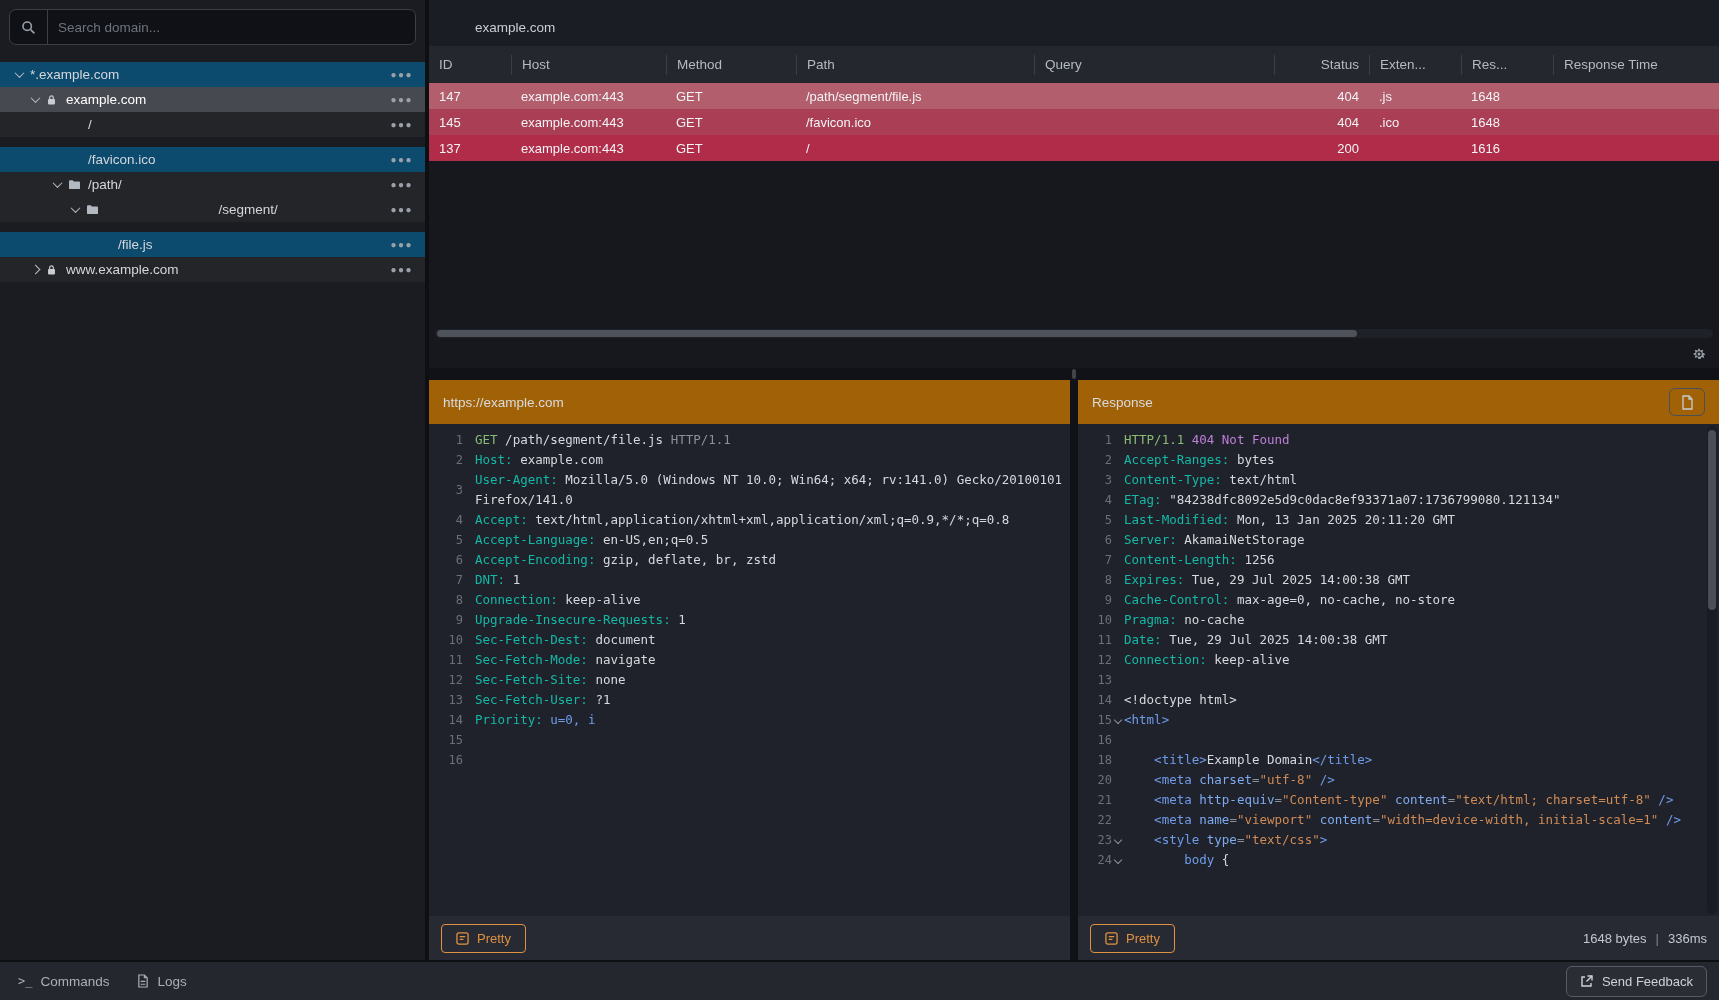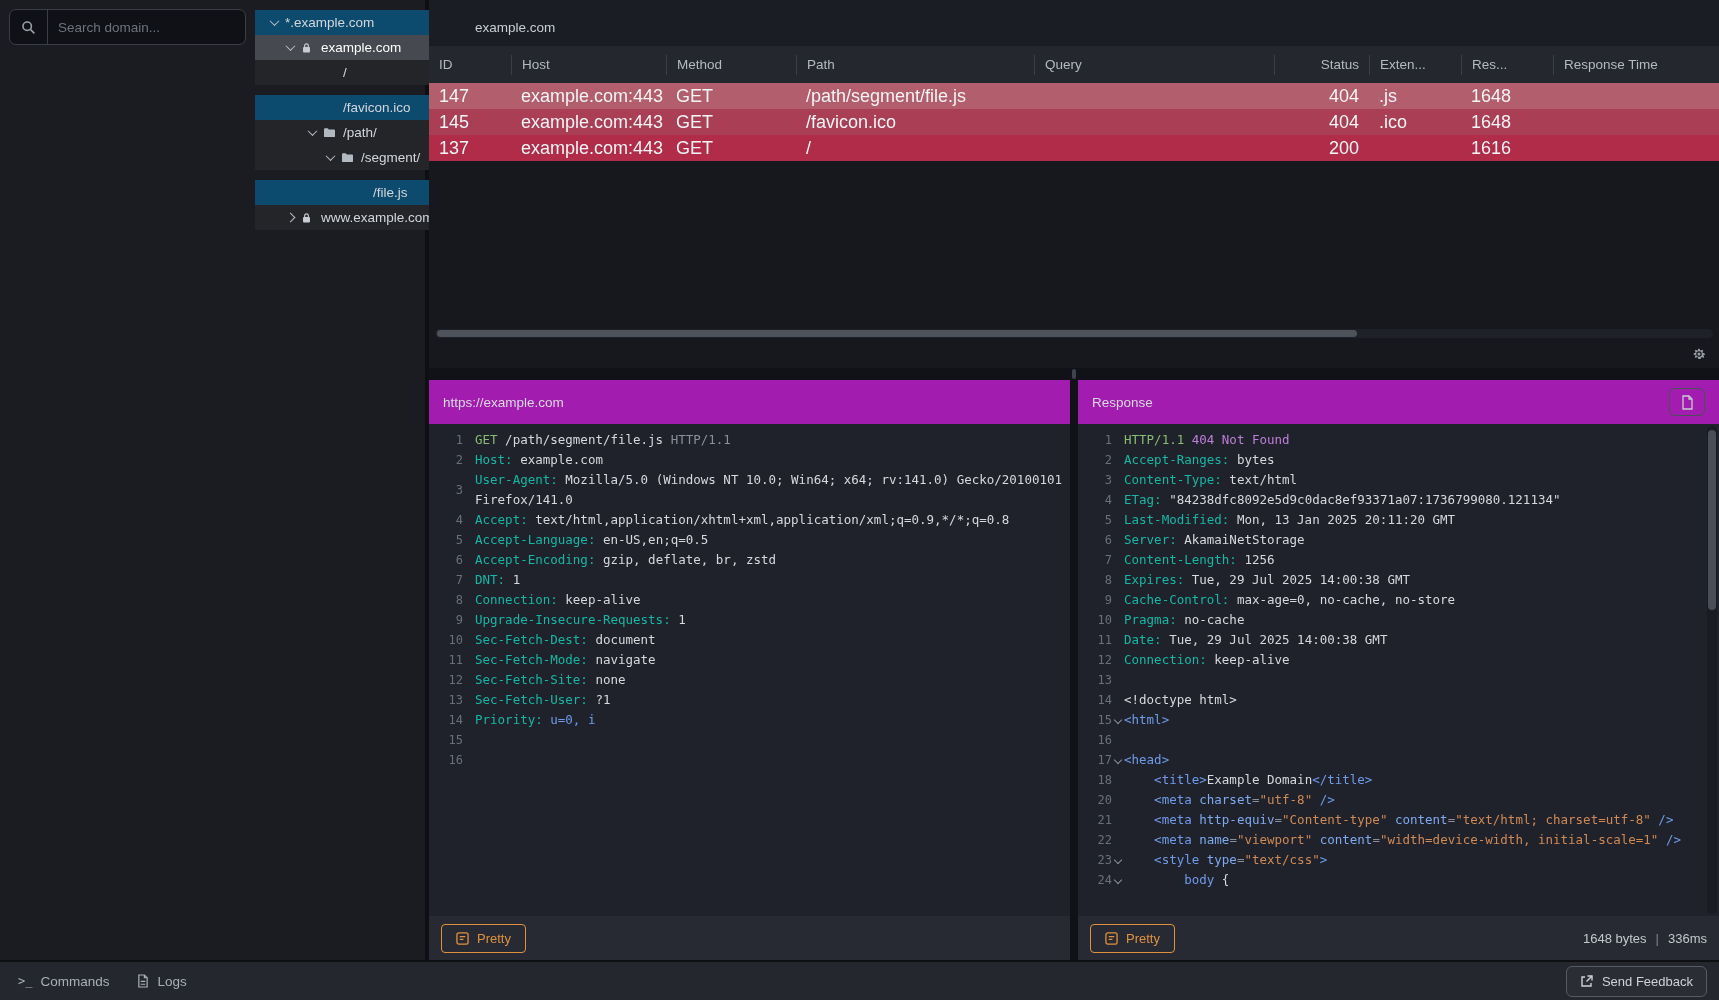--- a/index.html
+++ b/index.html
@@ -7,36 +7,36 @@
   body {
     background: #131419;
     font-family: "Liberation Sans", sans-serif;
     overflow: hidden;
     color: #d3d7dc;
   }
   .app { display: flex; flex-direction: column; height: 100%; }
   .main { flex: 1; display: flex; min-height: 0; }
 
   
-  .sidebar { width: 429px; flex: none; background: #1a1c22; border-right: 4px solid #0e0f13; display: flex; flex-direction: row; }
+  .sidebar { width: 429px; flex: none; background: #1a1c22; border-right: 4px solid #0e0f13; display: flex; flex-direction: column; }
   .search-wrap { padding: 9px 9px 7px 9px; }
   .search-box { display: flex; align-items: center; height: 36px; background: #0f1116; border: 1px solid #3a3e46; border-radius: 7px; overflow: hidden; }
   .search-icon-wrap { width: 38px; height: 100%; display: flex; align-items: center; justify-content: center; border-right: 1px solid #3a3e46; flex: none; }
   .search-box input { flex: 1; background: transparent; border: none; outline: none; color: #cfd3d9; font-family: "Liberation Sans", sans-serif; font-size: 13.5px; padding: 0 10px; }
   .search-box input::placeholder { color: #6d737d; }
 
   .tree { display: flex; flex-direction: column; }
   .tree-row { height: 25px; display: flex; align-items: center; font-size: 13.5px; color: #d3d7dc; cursor: pointer; }
   .tree-row.shade-a { background: #0c4a6e; margin-top: 10px; }
   .tree-row.shade-b { background: #232529; }
   .tree-row.shade-sel { background: #46494f; color: #ffffff; }
   .tree-row.lvl0 { padding-left: 8px; }
   .tree-row.lvl1 { padding-left: 24px; }
   .tree-row.lvl2 { padding-left: 46px; }
-  .tree-row.lvl3 { padding-left: 64px; }
+  .tree-row.lvl3 { padding-left: 64px; text-align: center; }
   .tree-row.lvl4 { padding-left: 76px; }
   .chev-slot { width: 22px; flex: none; display: flex; align-items: center; justify-content: center; }
   .chev { width: 7px; height: 7px; border-right: 1.6px solid #b9bec5; border-bottom: 1.6px solid #b9bec5; display: inline-block; }
   .chev.down { transform: rotate(45deg) translate(-1px,-1px); }
   .chev.right { transform: rotate(-45deg); }
   .icon-slot { width: 20px; flex: none; display: flex; align-items: center; justify-content: flex-start; }
   .tree-label { flex: 1; overflow: hidden; white-space: nowrap; }
   .dots { padding-right: 12px; color: #9aa0a8; font-size: 10px; letter-spacing: 1.5px; flex: none; }
 
   
@@ -44,37 +44,37 @@
   .top-section { height: 368px; flex: none; display: flex; flex-direction: column; }
   .tabbar { height: 46px; flex: none; display: flex; align-items: end; background: #1b1d24; padding-left: 24px; }
   .tab { height: 38px; display: flex; align-items: center; padding: 0 22px; color: #c9ced4; font-size: 13.5px; cursor: pointer; }
 
   .thead { height: 37px; flex: none; display: flex; align-items: center; background: #24272e; color: #b4bac2; font-size: 13.5px; }
   .th { padding: 0 10px; height: 20px; display: flex; align-items: center; border-left: 1px solid #3a3e45; overflow: hidden; white-space: nowrap; cursor: pointer; }
   .th:first-child { border-left: none; }
   .c0 { width: 82px; flex: none; } .c1 { width: 155px; flex: none; } .c2 { width: 130px; flex: none; }
   .c3 { width: 238px; flex: none; } .c4 { width: 240px; flex: none; } .c5 { width: 95px; flex: none; justify-content: flex-end; text-align: right; }
   .c6 { width: 92px; flex: none; } .c7 { width: 92px; flex: none; } .c8 { flex: 1; }
-  .trow { height: 26px; flex: none; display: flex; align-items: center; color: #f3f4f6; font-size: 18px; cursor: pointer; }
+  .trow { height: 26px; flex: none; display: flex; align-items: center; color: #f3f4f6; font-size: 13px; cursor: pointer; }
   .td { padding: 0 10px; overflow: hidden; white-space: nowrap; height: 100%; display: flex; align-items: center; }
   .tfill { flex: 1; }
 
   .hscroll { height: 9px; flex: none; margin: 2px 6px; background: #1e2127; border-radius: 5px; position: relative; cursor: pointer; }
   .hthumb { position: absolute; left: 2px; top: 1px; height: 7px; width: 72%; background: #4e525b; border-radius: 4px; }
   .gearrow { height: 28px; flex: none; display: flex; align-items: center; justify-content: flex-end; padding-right: 12px; }
   .gearrow .gear-btn { cursor: pointer; display: flex; }
 
   .hsplit { height: 12px; flex: none; background: #101218; display: flex; align-items: center; justify-content: center; cursor: row-resize; }
   .hsplit .handle { width: 4px; height: 10px; background: #3f434b; border-radius: 2px; }
 
   
   .bottom-section { flex: 1; display: flex; min-height: 0; }
   .pane { flex: 1; display: flex; flex-direction: column; min-width: 0; background: #1f222a; }
   .vsplit { width: 8px; flex: none; background: #101218; cursor: col-resize; }
-  .pane-header { height: 44px; flex: none; background: #a21caf; display: flex; align-items: center; justify-content: space-between; padding: 0 14px; color: #d8dbe0; font-size: 13.5px; }
+  .pane-header { height: 44px; flex: none; background: #a16207; display: flex; align-items: center; justify-content: space-between; padding: 0 14px; color: #d8dbe0; font-size: 13.5px; }
   .icon-btn { width: 36px; height: 28px; border: 1px solid #4a4f58; border-radius: 6px; background: transparent; display: flex; align-items: center; justify-content: center; cursor: pointer; }
   .code-wrap { flex: 1; min-height: 0; display: flex; overflow: hidden; }
   .code { flex: 1; padding-top: 6px; font-family: "DejaVu Sans Mono", monospace; font-size: 12.5px; line-height: 20px; overflow: hidden; min-width: 0; }
   .code-line { display: flex; }
   .gutter { width: 46px; flex: none; display: flex; justify-content: flex-end; align-items: center; color: #6a7079; font-size: 12px; }
   .fold { width: 12px; height: 12px; flex: none; position: relative; }
   .fold.on::after { content: ""; position: absolute; left: 3px; top: 3px; width: 5px; height: 5px; border-right: 1.3px solid #8a909a; border-bottom: 1.3px solid #8a909a; transform: rotate(45deg); }
   .lcontent { flex: 1; white-space: pre-wrap; word-break: break-all; padding-right: 8px; min-height: 20px; min-width: 0; }
   .sg-m { color: #8abc74; }
   .sg-h { color: #14b8a6; }
@@ -523,27 +523,20 @@
                 </div>
                 <div class="code-line">
                   <span class="gutter">
                     <span class="lnum">16</span>
                     <span class="fold"></span>
                   </span>
                   <span class="lcontent"></span>
                 </div>
                 <div class="code-line">
                   <span class="gutter">
-                    <span class="lnum">17</span>
-                    <span class="fold on"></span>
-                  </span>
-                  <span class="lcontent"><span class="sg-t">&lt;head&gt;</span></span>
-                </div>
-                <div class="code-line">
-                  <span class="gutter">
                     <span class="lnum">18</span>
                     <span class="fold"></span>
                   </span>
                   <span class="lcontent"><span class="sg-v">    </span><span class="sg-t">&lt;title&gt;</span><span class="sg-v">Example Domain</span><span class="sg-t">&lt;/title&gt;</span></span>
                 </div>
                 <div class="code-line">
                   <span class="gutter">
                     <span class="lnum">20</span>
                     <span class="fold"></span>
                   </span>

